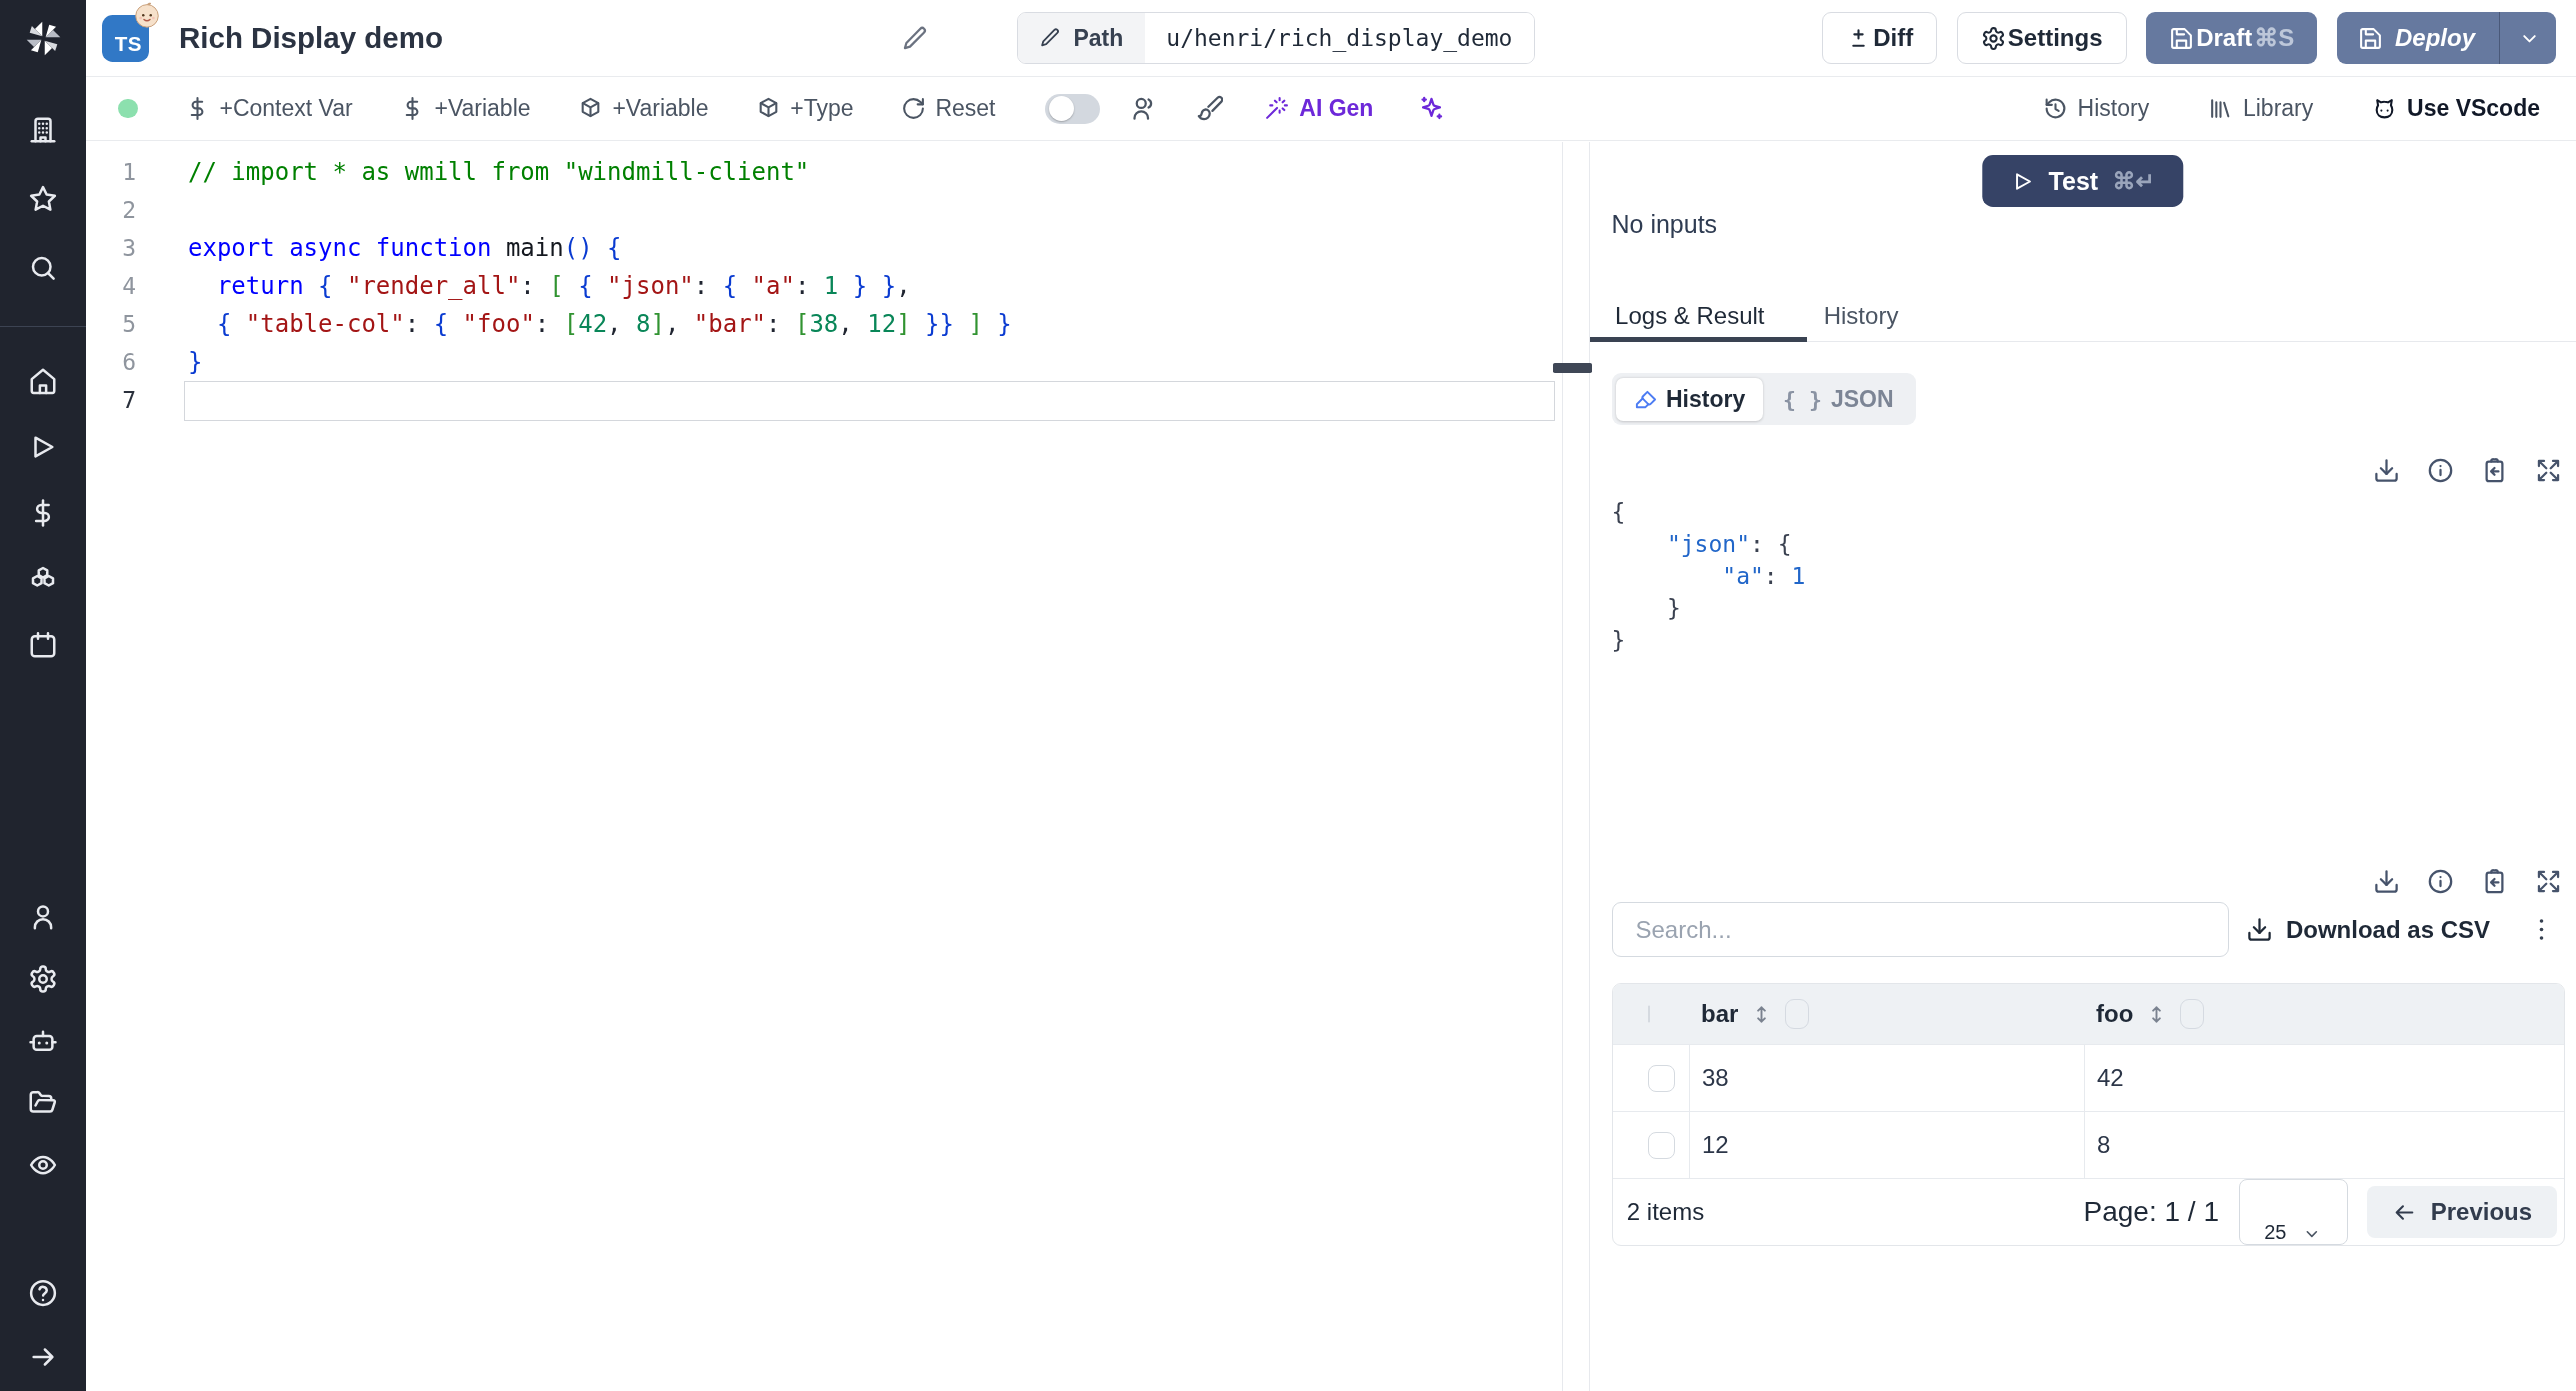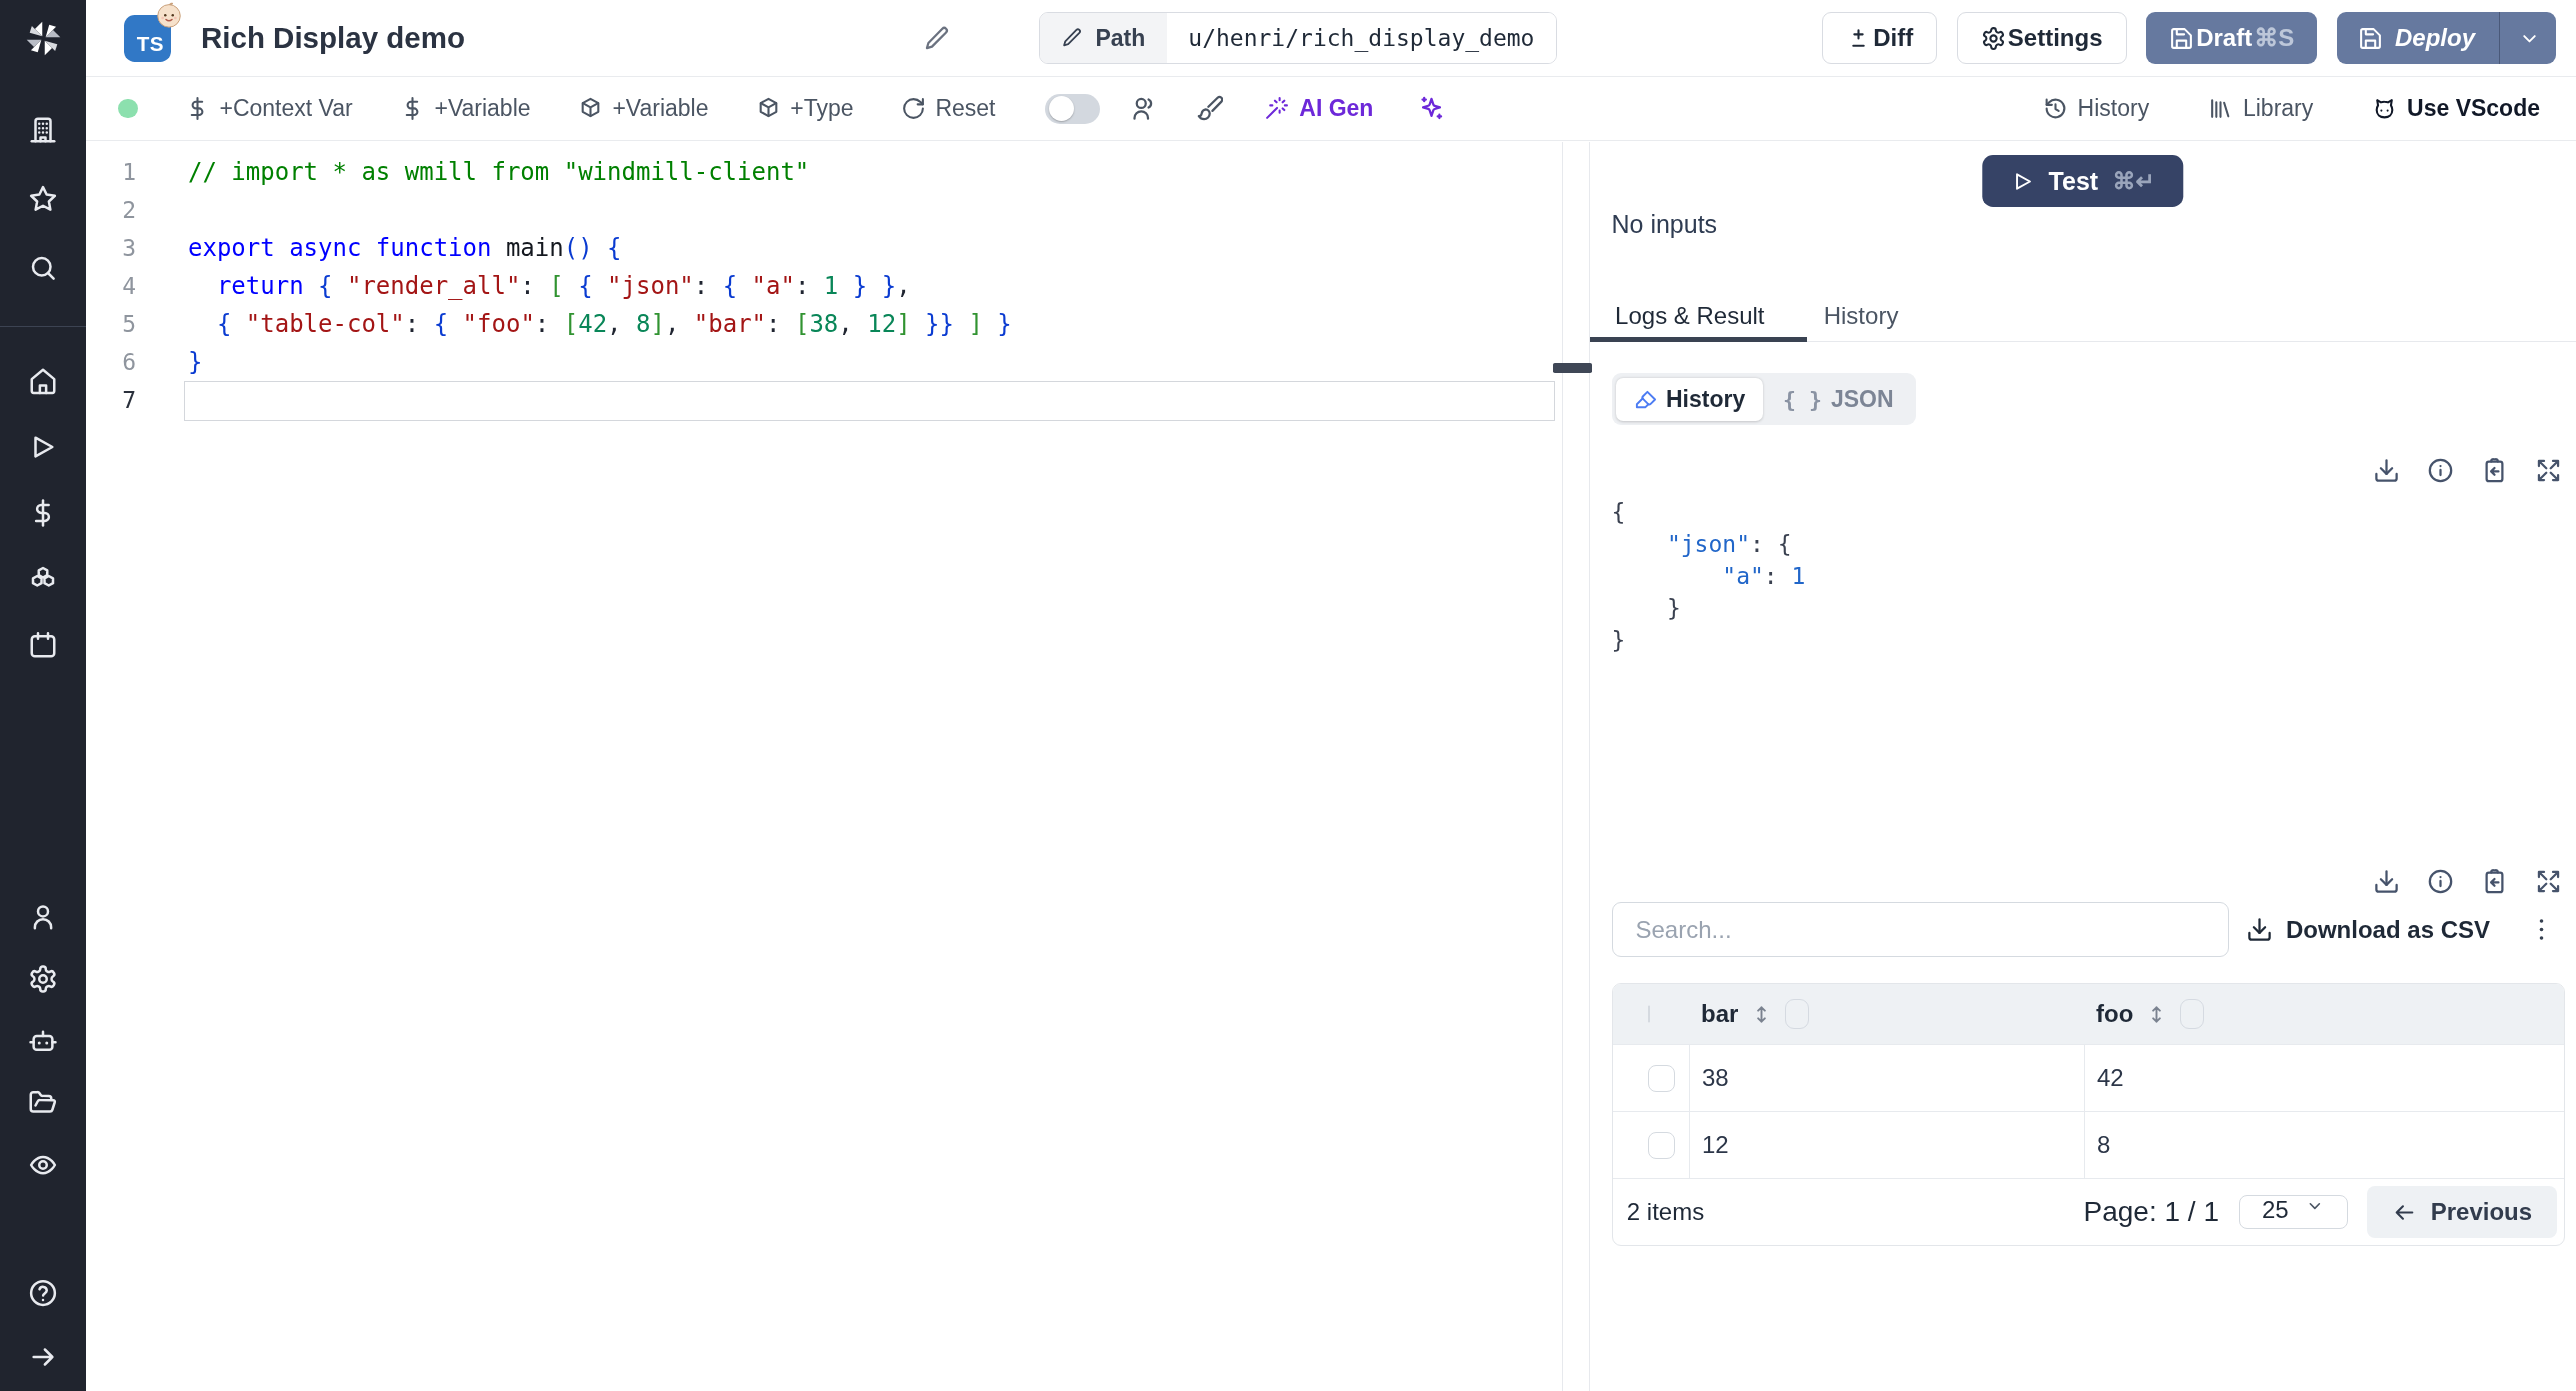--- a/index.html
+++ b/index.html
@@ -20,21 +20,21 @@
   .sb-div { width:86px; height:0.9px; background:#3c4352; margin-top:43px; }
   #sbg1 { margin-top:39px; gap:36px; }
   #sbg2 { margin-top:242px; gap:32px; }
   #sbg3 { margin-top:auto; padding-bottom:19.7px; gap:34px; }
   .sb-icon { width:30px; height:30px; color:#e8eaef; cursor:pointer; }
   .sb-icon svg { width:30px; height:30px; }
 
   
   .header { position:absolute; left:86px; top:0; width:2490px; height:77px;
     background:#fff; border-bottom:0.9px solid #e9ebee; display:flex; align-items:center; }
-  .ts-badge { position:relative; width:47px; height:47px; margin-left:38px; border-radius:10.7px;
+  .ts-badge { position:relative; width:47px; height:47px; margin-left:16px; border-radius:10.7px;
     background:var(--ts,#3178c6); color:#fff; flex:none; }
   .ts-badge .ts-txt { position:absolute; right:7.2px; bottom:5.4px; font-weight:bold; font-size:20.6px; letter-spacing:0.4px; }
   .emoji { position:absolute; top:-15px; right:-13.4px; width:30px; height:30px; }
   .doc-title { margin-left:30px; font-size:29.5px; font-weight:bold; color:#2b3342; white-space:nowrap; }
   .lone-pencil { margin-left:458px; width:27px; height:27px; color:#6b7280; cursor:pointer; }
   .lone-pencil svg { width:27px; height:27px; }
   .path-group { margin-left:89px; height:52px; display:flex; align-items:stretch;
     border:1.3px solid #d9dce2; border-radius:9px; overflow:hidden; cursor:pointer; }
   .path-left { background:#f3f4f6; display:flex; align-items:center; gap:12.5px; padding:0 21.5px;
     font-size:23px; font-weight:600; color:#374151; }
@@ -135,22 +135,22 @@
   .sort-ic svg { width:23px; height:23px; }
   .pill { width:24px; height:29.5px; border:1.8px solid #d5dae1; border-radius:9px; background:transparent; cursor:pointer; }
   .cbx { width:27px; height:27px; border:1.8px solid #d5dae0; border-radius:8px; background:#fff; margin-left:35px; cursor:pointer; flex:none; }
   .trow { height:67px; display:grid; grid-template-columns:76px 395px 1fr; border-top:0.9px solid #e7eaee; }
   .trow .cell { padding-left:12.5px; font-size:24px; color:#2c3648; display:flex; align-items:center; border-left:0.9px solid #e7eaee; }
   .trow .cbx-cell { display:flex; align-items:center; }
   .tfoot { height:67px; border-top:0.9px solid #e7eaee; display:flex; align-items:center; padding:0 7.2px 0 14.3px; gap:19.7px; }
   .items-count { font-size:24px; color:#1f2937; }
   .tfoot .spacer { flex:1; }
   .page-label { font-size:28px; color:#1f2937; }
-  .page-size { width:109px; height:34px; border:1.3px solid #d5dae0; border-radius:8px; display:flex;
-    align-items:flex-start; justify-content:center; gap:16px; font-size:24px; color:#1f2937; background:#fff; cursor:pointer; }
+  .page-size { width:109px; height:66px; border:1.3px solid #d5dae0; border-radius:8px; display:flex;
+    align-items:flex-end; justify-content:center; gap:16px; font-size:20px; color:#1f2937; background:#fff; cursor:pointer; }
   .page-size svg { width:19.7px; height:19.7px; color:#4b5563; }
   .prev-btn { height:52px; padding:0 25px; background:#eef1f4; border:none; border-radius:8px; display:flex;
     align-items:center; gap:13.4px; font-size:24px; font-weight:600; color:#323c4d; cursor:pointer;
     font-family:"Liberation Sans",sans-serif; }
   .prev-btn svg { width:25px; height:25px; }
 </style>
 </head>
 <body>
 
 <nav class="sidebar">

